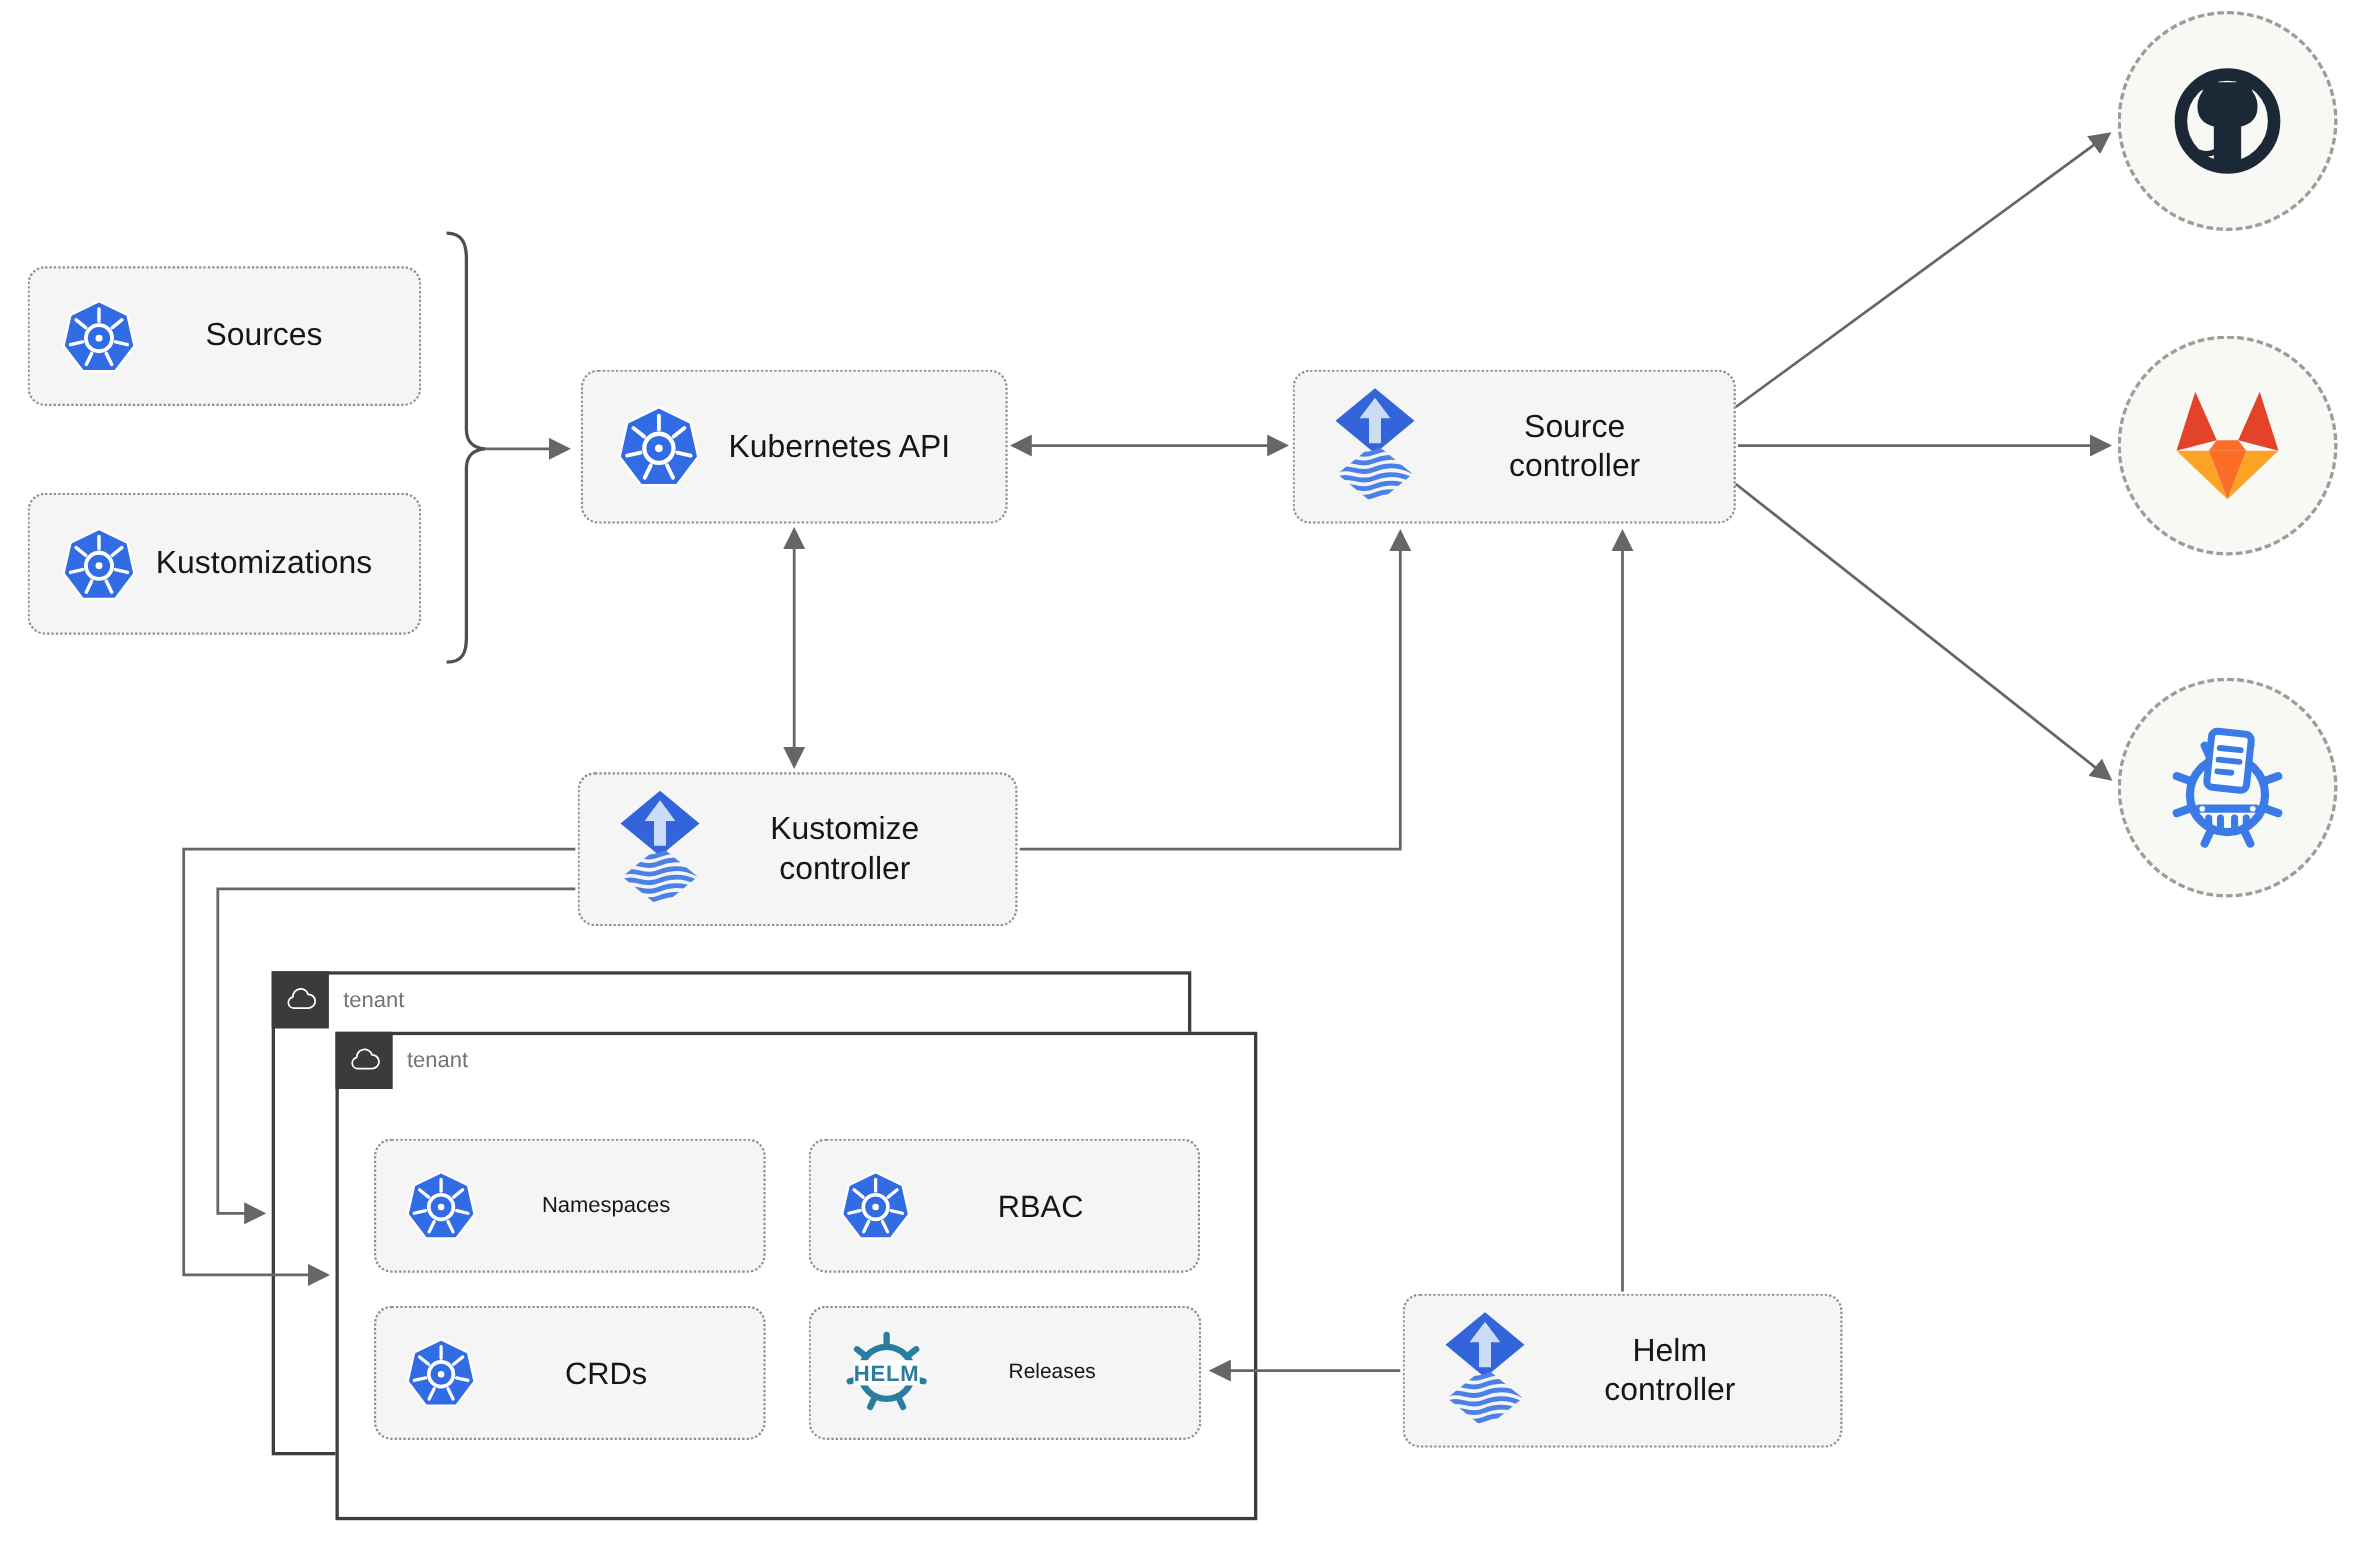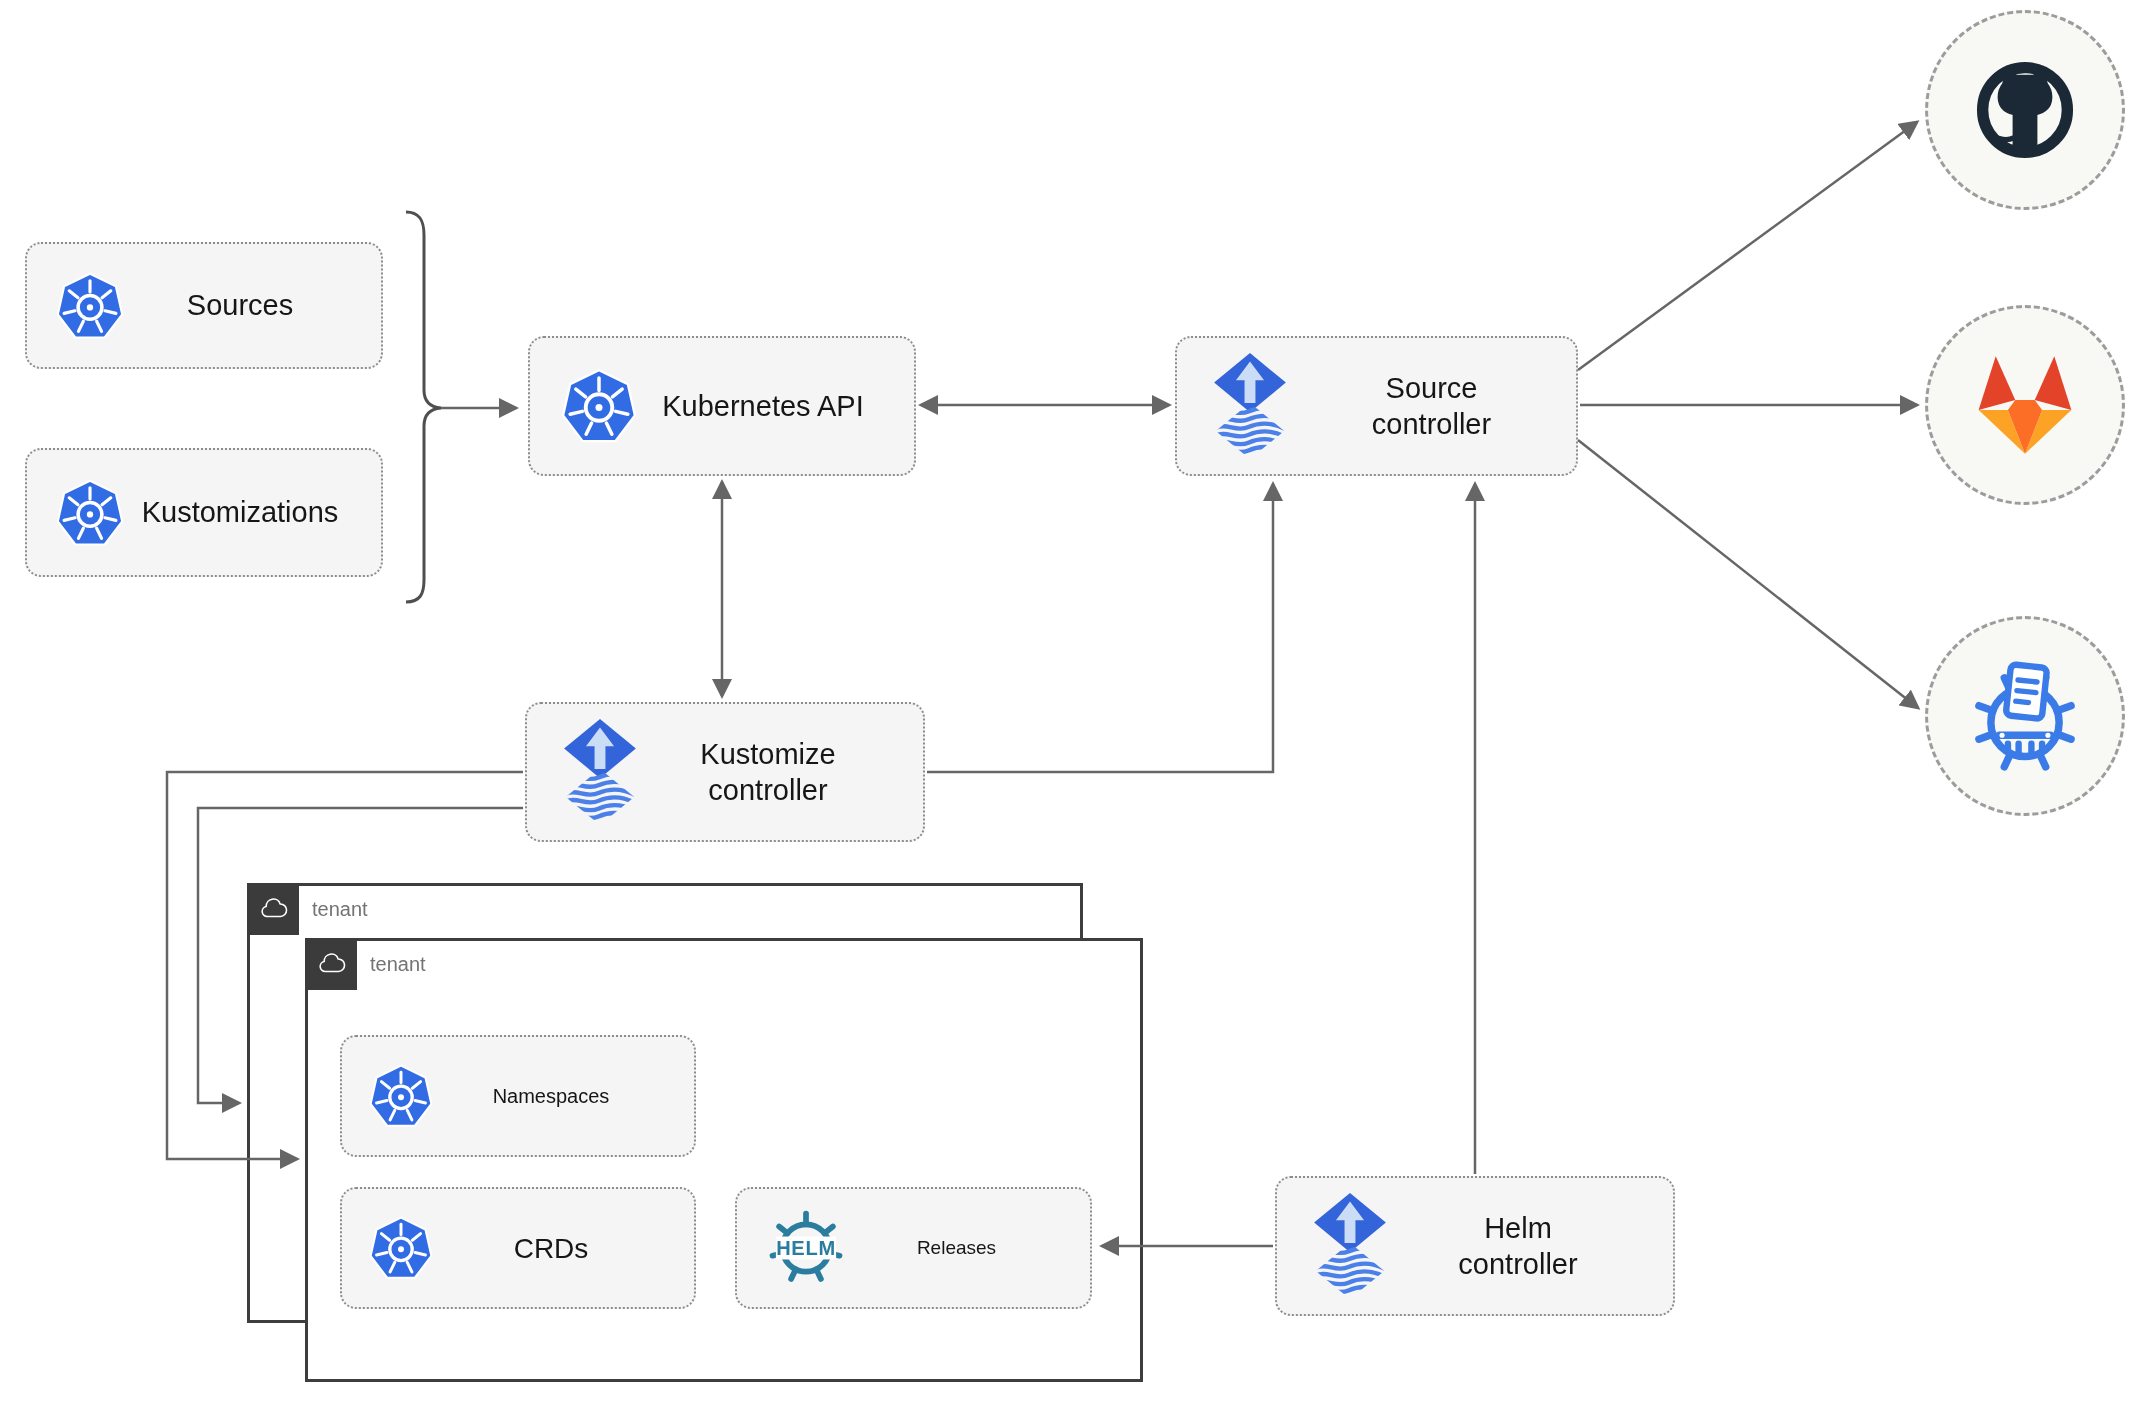--- a/index.html
+++ b/index.html
@@ -242,20 +242,28 @@
 
   <div class="node z3" style="left:340px;top:1035px;width:356px;height:122px;padding-left:26px;">
     <span class="icon">
       <svg width="66" height="66" viewBox="0 0 100 100">
           <use href="#icon-k8s"></use>
         </svg>
     </span>
     <span class="lbl" style="font-size:20px;">Namespaces</span>
   </div>
 
+  <div class="node z3" style="left:735px;top:1035px;width:356px;height:122px;padding-left:26px;">
+    <span class="icon">
+      <svg width="66" height="66" viewBox="0 0 100 100">
+          <use href="#icon-k8s"></use>
+        </svg>
+    </span>
+    <span class="lbl" style="font-size:28px;">RBAC</span>
+  </div>
 
   <div class="node z3" style="left:340px;top:1187px;width:356px;height:122px;padding-left:26px;">
     <span class="icon">
       <svg width="66" height="66" viewBox="0 0 100 100">
           <use href="#icon-k8s"></use>
         </svg>
     </span>
     <span class="lbl" style="font-size:28px;">CRDs</span>
   </div>
 

